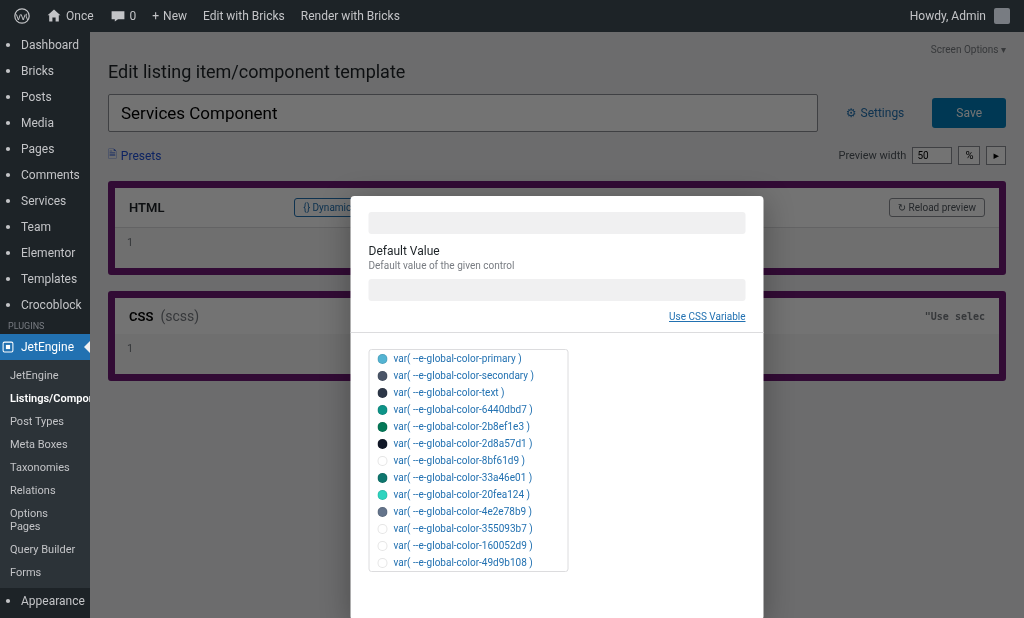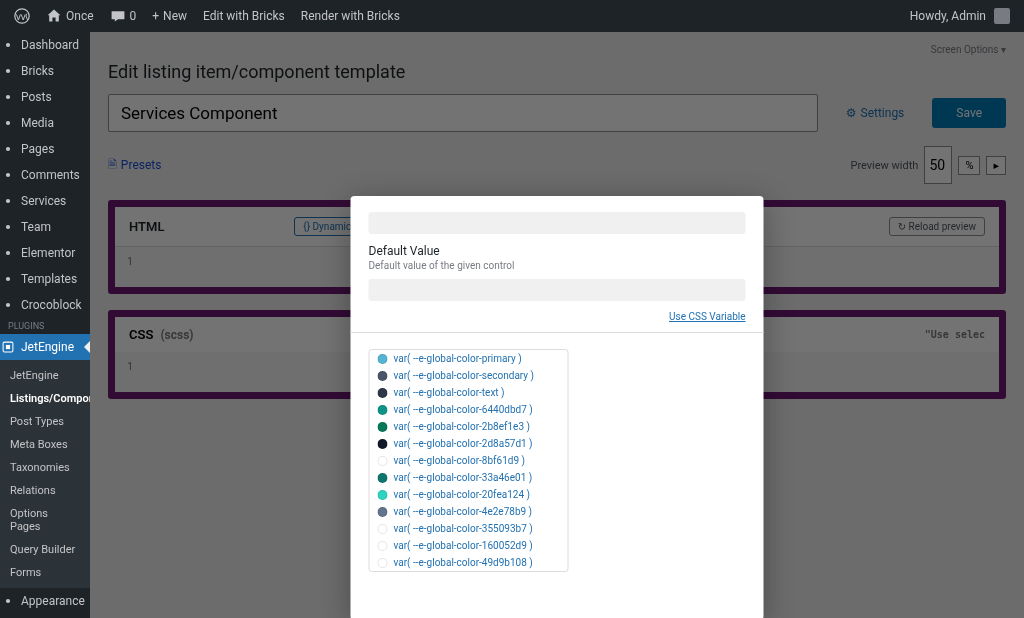--- a/index.html
+++ b/index.html
@@ -20,32 +20,32 @@
 .side-label{font-size:9px;padding:3px 8px;color:#787c82;text-transform:uppercase}
 .content{flex:1;background:#f0f0f1;padding:12px 18px;position:relative}
 .page-title{font-size:18px;font-weight:400;color:#1d2327;margin-bottom:12px}
 .title-row{display:flex;align-items:center;gap:28px;margin-bottom:14px}
 .title-input{flex:1;padding:8px 12px;font-size:17px;border:1px solid #8c8f94;background:#fff;border-radius:2px}
 .settings-btn{color:#2271b1;font-size:12px;display:flex;align-items:center;gap:4px;cursor:pointer}
 .save-btn{background:#007cba;color:#fff;border:none;padding:8px 24px;border-radius:3px;font-size:12px;cursor:pointer}
 .presets-row{display:flex;justify-content:space-between;align-items:center;margin-bottom:16px}
 .presets{color:#1d4ed8;font-size:12px;display:flex;align-items:center;gap:4px;cursor:pointer}
 .preview-width{display:flex;align-items:center;gap:6px;font-size:11px;color:#50575e}
-.pw-input{width:28px;padding:10px 4px;border:1px solid #8c8f94;font-size:14px}
+.pw-input{width:40px;padding:2px 4px;border:1px solid #8c8f94;font-size:10px}
 .pw-btn{padding:2px 6px;border:1px solid #8c8f94;background:#fff;font-size:11px;cursor:pointer}
 .editor-section{border:7px solid #701a75;border-radius:3px;margin-bottom:16px;background:#fff}
 .editor-header{display:flex;justify-content:space-between;align-items:center;padding:10px 14px;border-bottom:1px solid #dcdcde}
 .editor-tabs{display:flex;gap:8px}
 .small-btn{font-size:10px;padding:3px 8px;border:1px solid #2271b1;background:#fff;color:#2271b1;border-radius:3px;cursor:pointer}
 .small-btn.reload{border-color:#8c8f94;color:#50575e}
 .eh-label{font-size:13px;font-weight:600;color:#1d2327}
 .eh-label.preview{font-weight:600}
 .code-area{min-height:40px;padding:8px 12px;font-family:monospace;font-size:11px;color:#787c82;background:#f6f7f7}
 .css-title{display:flex;align-items:center;gap:7px;padding:10px 14px;font-size:13px;font-weight:600}
-.css-badge{font-size:12px;color:#787c82;font-weight:700}
+.css-badge{font-size:14px;color:#787c82;font-weight:400}
 .css-hint{font-size:10px;color:#787c82;font-family:monospace}
 .overlay{position:absolute;inset:0;background:rgba(0,0,0,0.55);z-index:100}
 .modal{position:absolute;left:50%;top:164px;transform:translateX(-50%);width:413px;background:#fff;border-radius:4px;z-index:101;box-shadow:0 5px 30px rgba(0,0,0,0.3);padding-bottom:32px}
 .modal-top{padding:16px 18px 0}
 .modal-input-row{background:#f0f0f1;border-radius:3px;height:22px;margin-bottom:10px}
 .modal-label{font-size:12px;color:#1d2327;margin-bottom:2px}
 .modal-hint{font-size:10px;color:#787c82;margin-bottom:8px}
 .modal-link{text-align:right;font-size:10px;color:#2271b1;text-decoration:underline;cursor:pointer;margin-top:4px}
 .modal-divider{height:1px;background:#dcdcde;margin:10px 0}
 .dropdown{margin:16px 18px;border:1px solid #dcdcde;border-radius:3px;max-width:200px}

